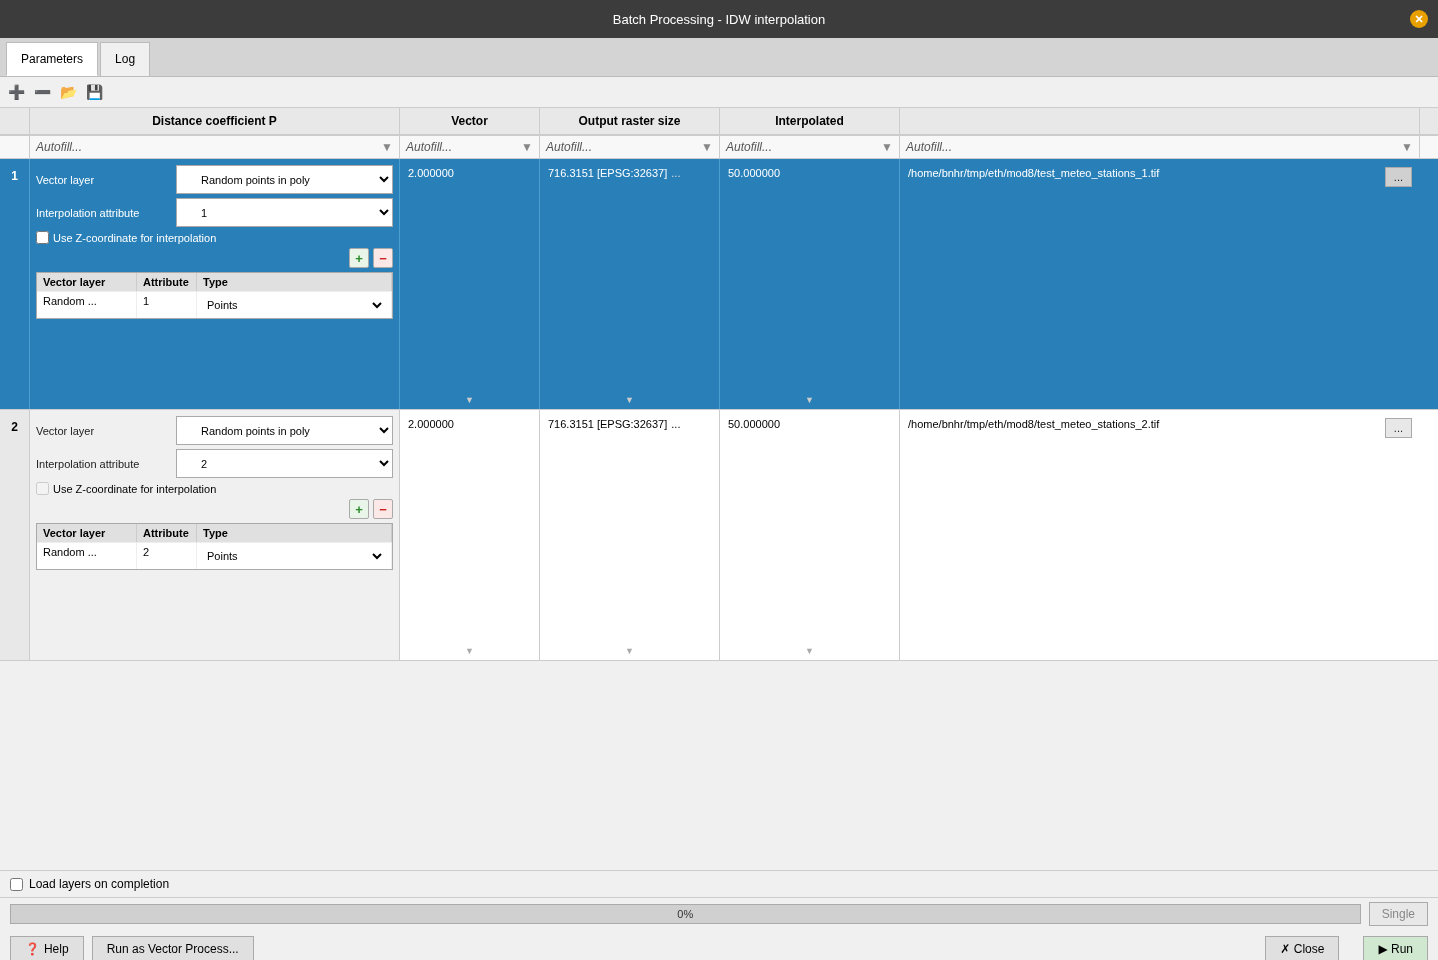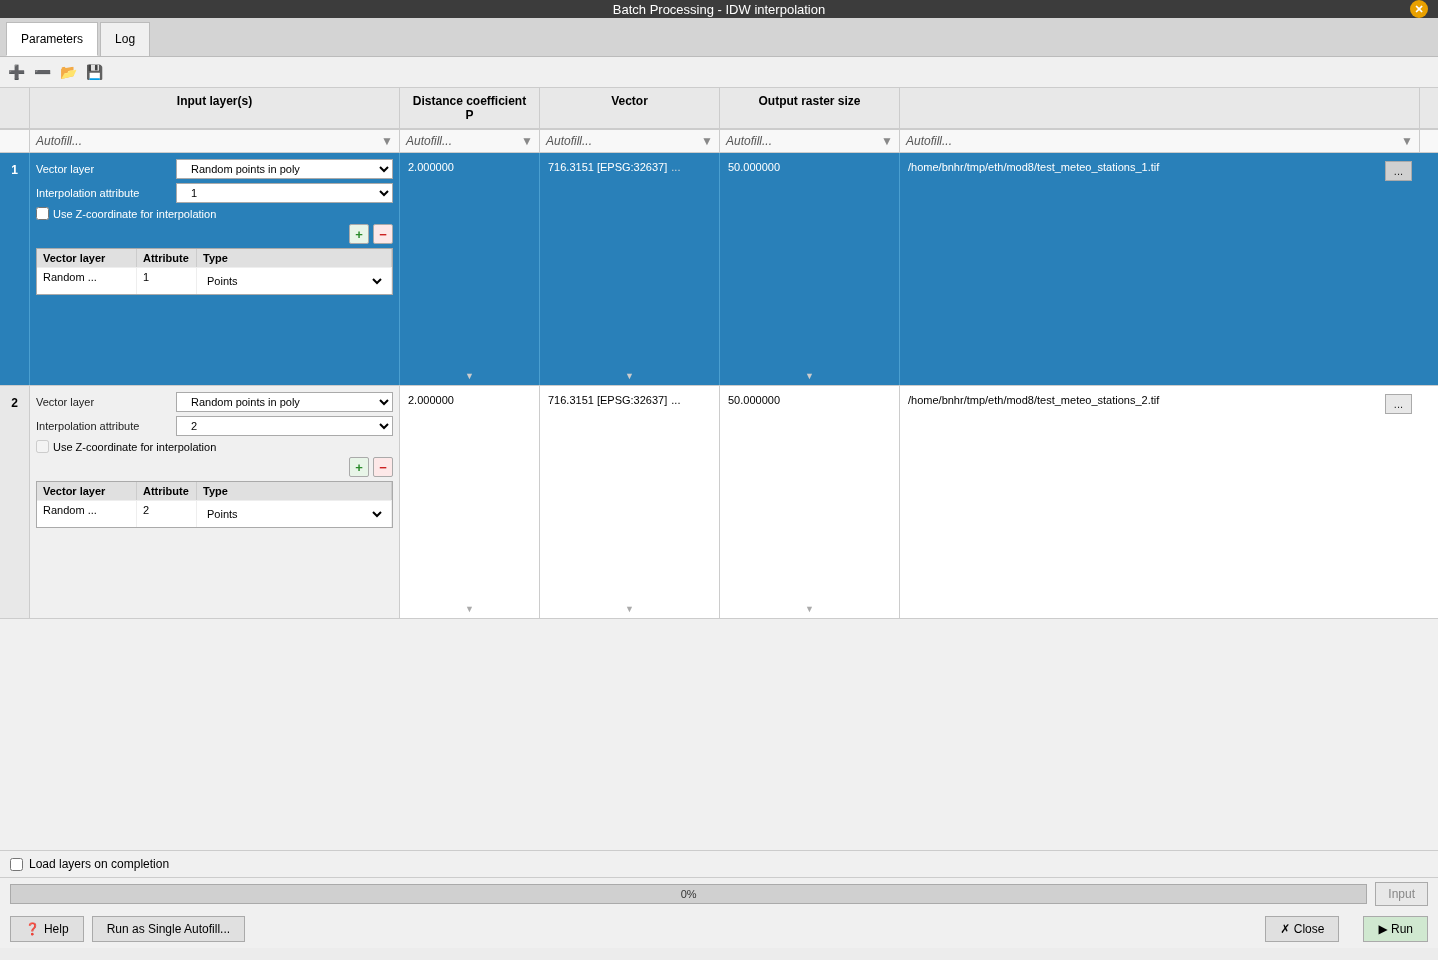--- a/index.html
+++ b/index.html
@@ -7,21 +7,21 @@
       font-family: "Segoe UI", Arial, sans-serif;
       font-size: 12px;
       background: #ececec;
       width: 1438px;
       height: 960px;
       overflow: hidden;
     }
     .title-bar {
       background: #3c3c3c;
       color: #fff;
-      height: 18px;
+      height: 38px;
       display: flex;
       align-items: center;
       justify-content: center;
       position: relative;
       font-size: 13px;
     }
     .title-bar .close-btn {
       position: absolute;
       right: 10px;
       width: 18px;
@@ -154,25 +154,25 @@
       margin-bottom: 4px;
     }
     .form-label {
       width: 140px;
       font-size: 11px;
       color: #222;
     }
     .form-label.white { color: #fff; }
     .form-select {
       flex: 1;
-      height: 20px;
+      height: 29px;
       font-size: 11px;
       border: 1px solid #aaa;
       background: #fff;
-      padding: 1px 10px;
+      padding: 1px 20px;
     }
     .checkbox-row {
       display: flex;
       align-items: center;
       margin-bottom: 4px;
     }
     .checkbox-row input { margin-right: 4px; }
     .checkbox-row label { font-size: 11px; }
     .checkbox-row.white label { color: #fff; }
     
@@ -318,24 +318,24 @@
     <div class="toolbar-btn green">➕</div>
     <div class="toolbar-btn red">➖</div>
     <div class="toolbar-btn folder">📂</div>
     <div class="toolbar-btn save">💾</div>
   </div>
 
   <div class="content-area">
 
     <div class="table-header">
       <div class="th"></div>
-      <div class="th">Input layer(s)</div>
       <div class="th">Distance coefficient P</div>
       <div class="th">Vector</div>
       <div class="th">Output raster size</div>
+      <div class="th">Interpolated</div>
       <div class="th"></div>
     </div>
 
     <div class="table-scroll">
 
       <div class="autofill-row">
         <div class="autofill-cell"></div>
         <div class="autofill-cell">
           <span>Autofill...</span>
           <span class="arrow">▼</span>
@@ -519,31 +519,31 @@
     <div class="load-layers-row">
       <input type="checkbox" style="">
       <span>Load layers on completion</span>
     </div>
 
     <div class="progress-row">
       <div class="progress-bar-outer">
         <div class="progress-bar-inner"></div>
         <div class="progress-label">0%</div>
       </div>
-      <button class="cancel-btn">Input</button>
+      <button class="cancel-btn">Single</button>
     </div>
 
     <div class="action-row">
       <div class="action-left">
         <button class="action-btn">
           <span>❓</span>
           <span>Help</span>
         </button>
         <button class="action-btn">
-          <span>Run as Single Autofill...</span>
+          <span>Run as Vector Process...</span>
         </button>
       </div>
       <div class="action-right">
         <button class="action-btn close-act">
           <span>✗ Close</span>
         </button>
         <button class="action-btn run">
           <span>▶ Run</span>
         </button>
       </div>

